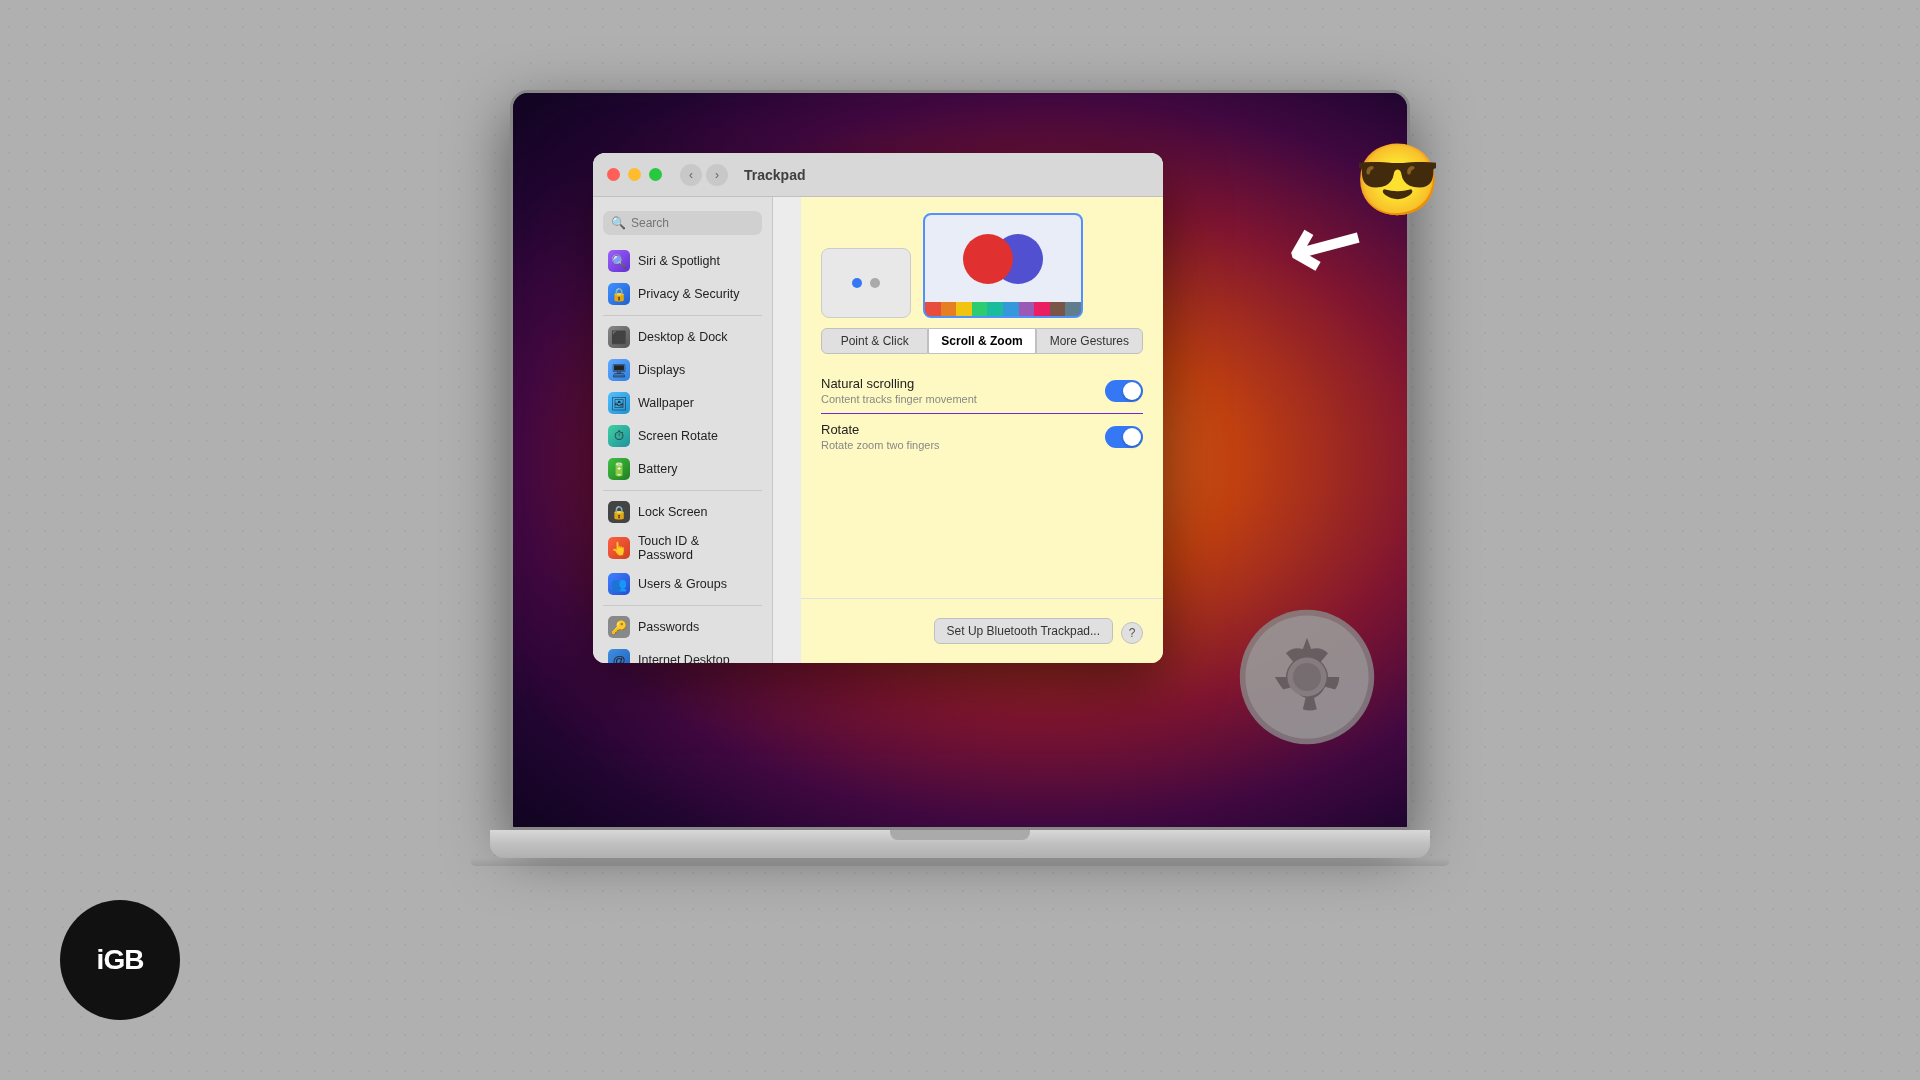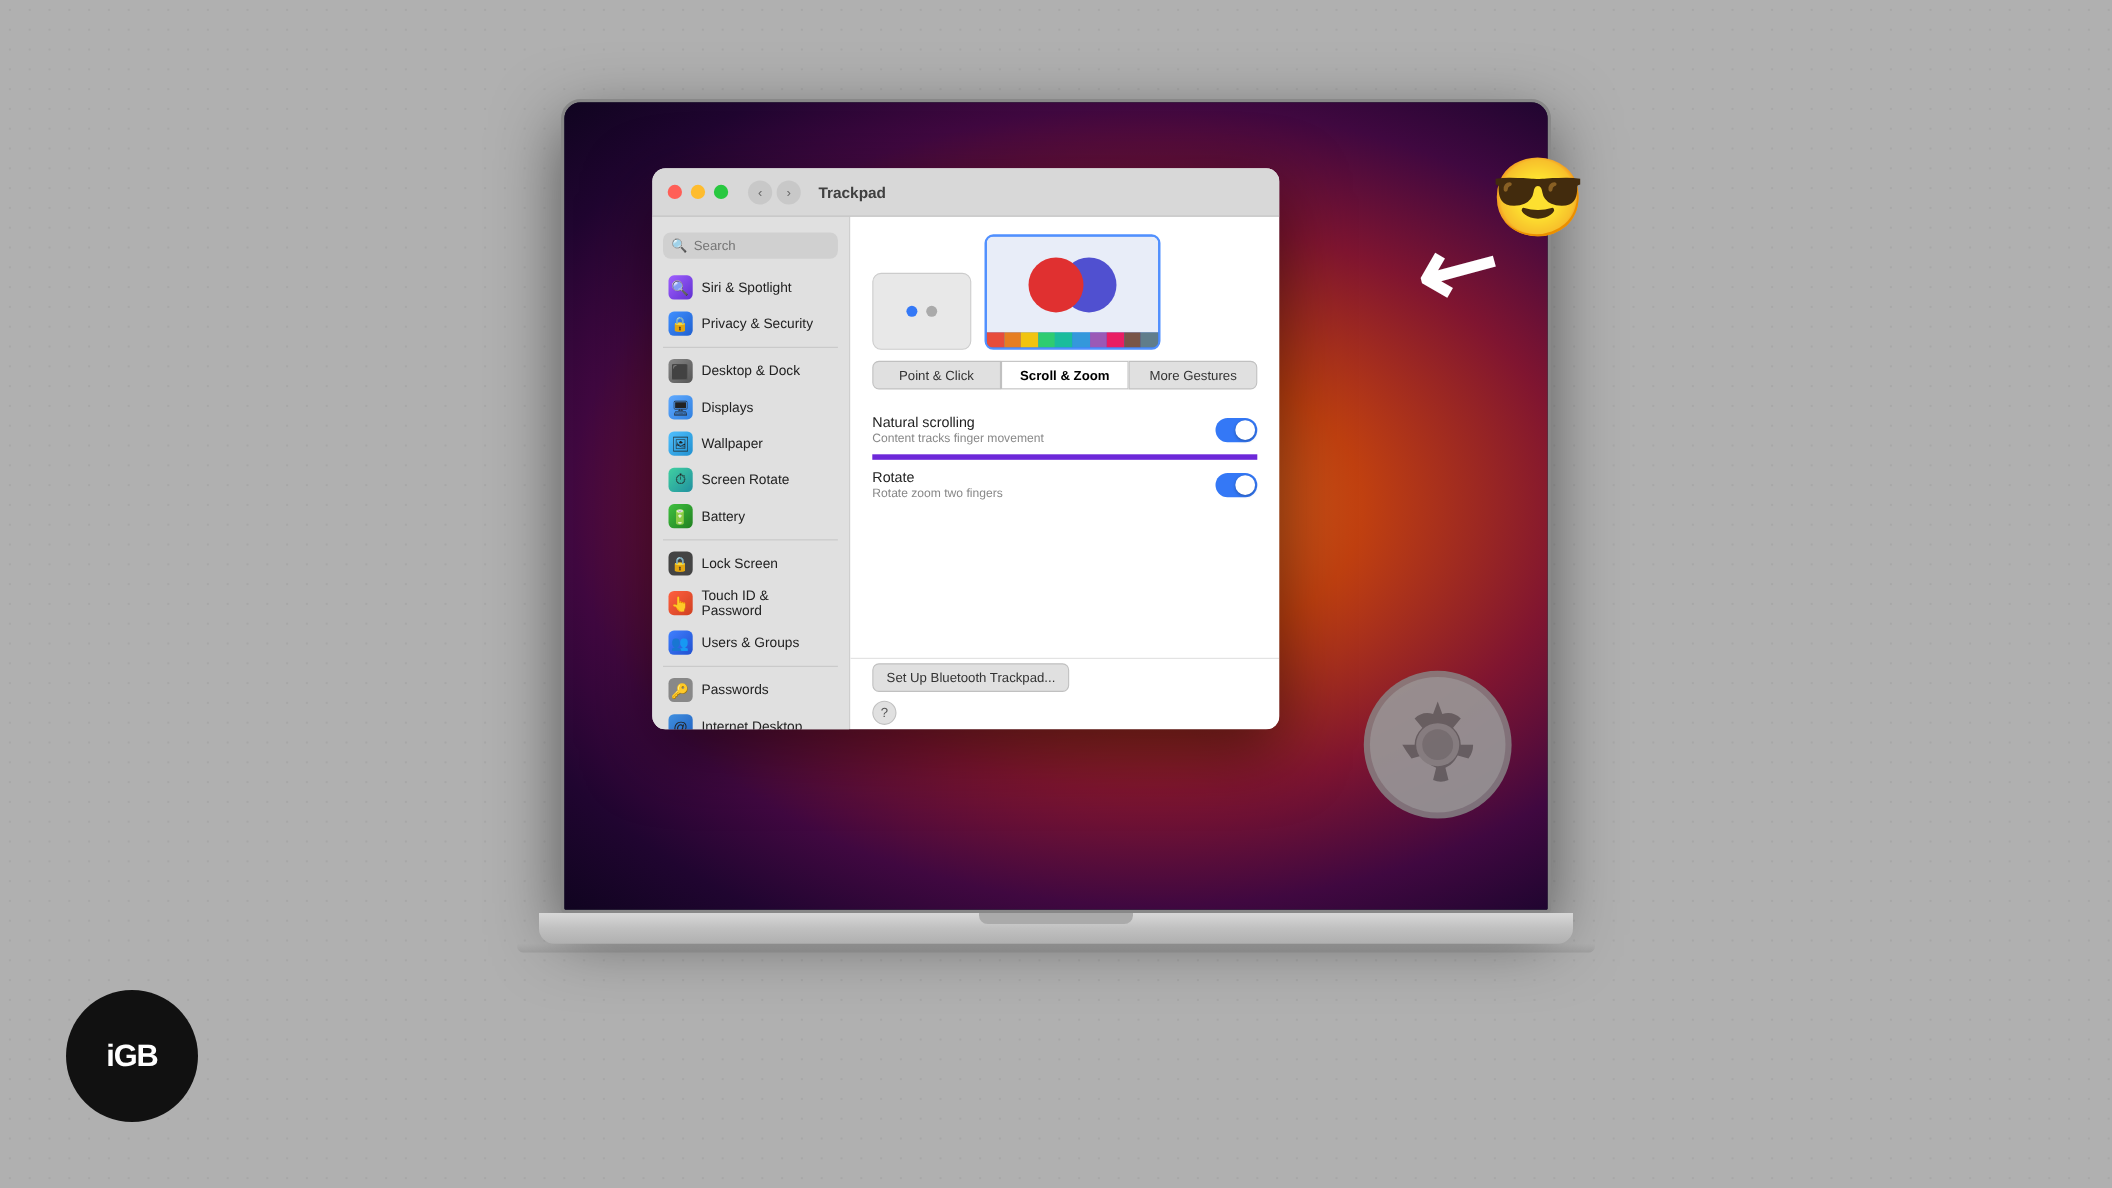--- a/index.html
+++ b/index.html
@@ -202,24 +202,25 @@
 
     .sidebar-divider {
       height: 1px;
       background: #c8c8c8;
       margin: 5px 10px;
     }
 
     
     .main-content {
       flex: 1;
-      background: #ffffff;
+      background: #fef9c3;
       overflow: hidden;
       display: flex;
       flex-direction: column;
+      margin-left: 28px;
     }
 
     
     .preview-area {
       display: flex;
       gap: 12px;
       padding: 16px 20px 10px;
       align-items: flex-end;
     }
 
@@ -343,21 +344,21 @@
     .settings-area {
       padding: 4px 20px;
       flex: 1;
     }
 
     .setting-row {
       display: flex;
       align-items: center;
       justify-content: space-between;
       padding: 8px 0;
-      border-bottom: 5px solid #6d28d9;
+      border-bottom: 1px solid #6d28d9;
     }
 
     .setting-row:last-child {
       border-bottom: none;
     }
 
     .setting-info {}
 
     .setting-title {
       font-size: 13px;
@@ -400,25 +401,24 @@
       transition: left 0.15s;
     }
 
     .toggle.on .toggle-thumb { left: 18px; }
     .toggle.off .toggle-thumb { left: 2px; }
 
     
     .bottom-bar {
       display: flex;
       justify-content: flex-end;
-      align-items: flex-start;
-      padding: 4px 20px;
+      align-items: flex-end;
+      padding: 19px 20px;
       gap: 8px;
       border-top: 1px solid #e0e0e0;
-      flex-direction: column;
     }
 
     .btn-secondary {
       padding: 5px 12px;
       background: #e0e0e0;
       border: 1px solid #c0c0c0;
       border-radius: 6px;
       font-size: 12px;
       cursor: pointer;
       color: #333;

